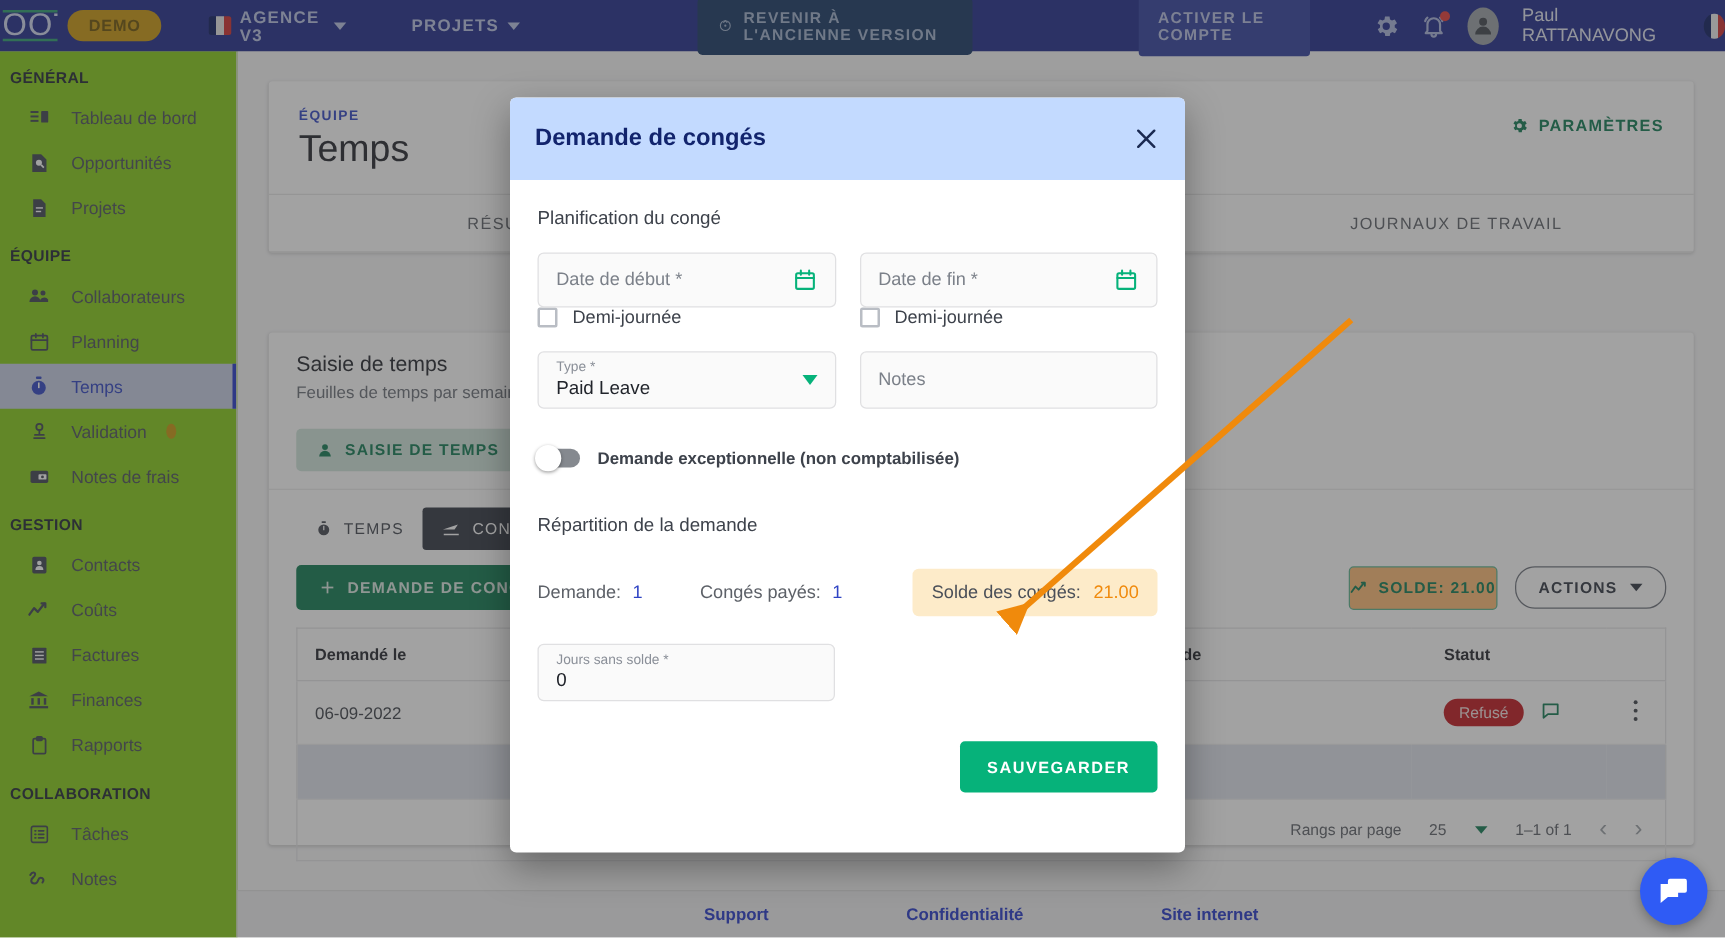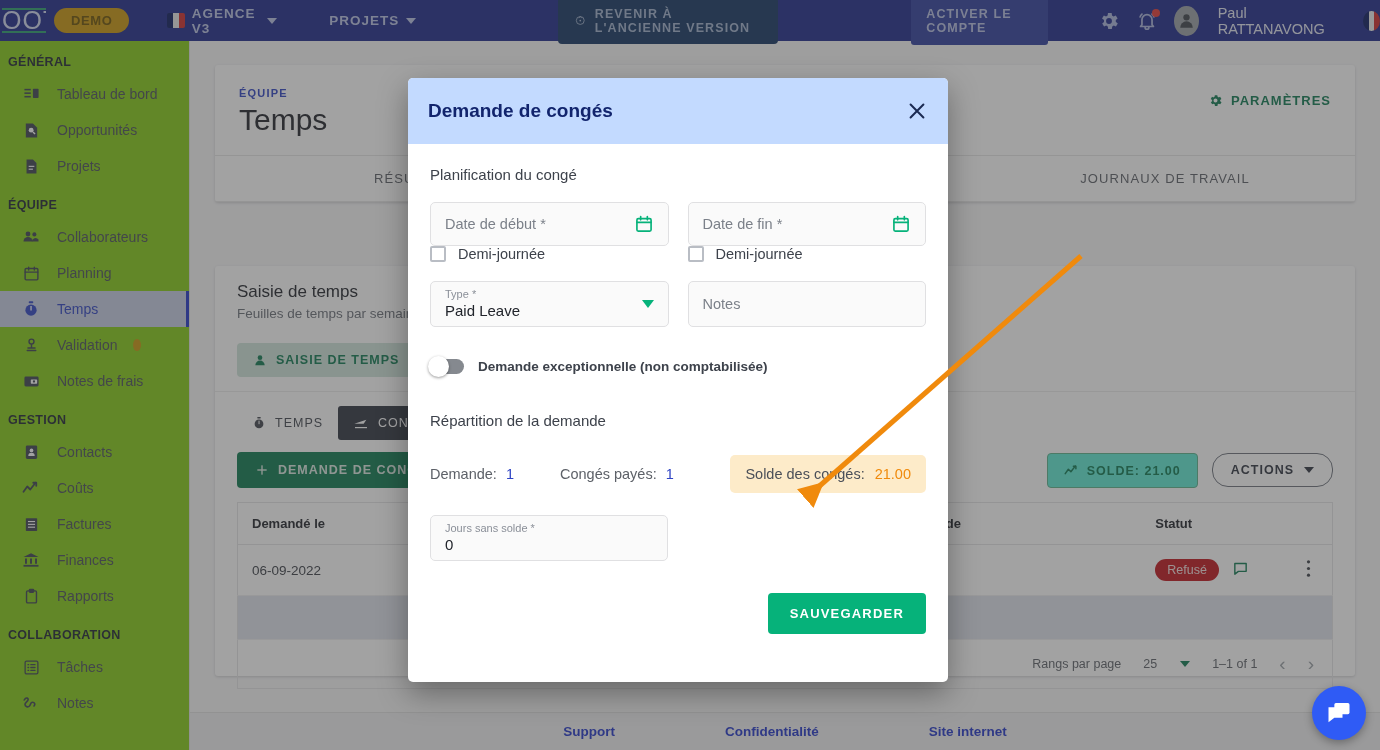--- a/index.html
+++ b/index.html
@@ -113,22 +113,22 @@
   .seg-row { display: flex; padding: 14px 22px 0 22px; border-top: 1px solid #ececec;
     margin-top: 14px; }
   .seg { display: flex; align-items: center; gap: 9px; font-size: 12.5px;
     letter-spacing: 1px; padding: 9px 15px; cursor: pointer; color: #41464f; }
   .seg.on { background: #2e3440; color: #fff; border-radius: 3px; }
   .action-row { display: flex; align-items: center; padding: 12px 22px 0 22px; }
   .btn-green { background: #0d7a4f; color: #dbe8e2; font-size: 12.5px; font-weight: bold;
     letter-spacing: 1px; border-radius: 4px; padding: 11px 18px; display: flex;
     align-items: center; gap: 9px; cursor: pointer; }
   .btn-outline-green { margin-left: auto; border: 1px solid #5cb28d; color: #0f7a52;
-    background: #5eead4; font-size: 12.5px; font-weight: bold; letter-spacing: 1px;
-    padding: 9px 16px; border-radius: 4px; display: flex; align-items: flex-end;
+    background: #fdba74; font-size: 12.5px; font-weight: bold; letter-spacing: 1px;
+    padding: 9px 0; border-radius: 4px; display: flex; align-items: center;
     gap: 8px; cursor: pointer; }
   .btn-outline-dark { margin-left: 14px; border: 1px solid #6d727c; color: #2e3440;
     background: #fff; font-size: 12.5px; font-weight: bold; letter-spacing: 1px;
     padding: 9px 18px; border-radius: 16px; display: flex; align-items: center;
     gap: 10px; cursor: pointer; }
 
   table.tbl { width: 1096px; margin: 14px 22px 0 22px; border-collapse: collapse;
     border: 1px solid #e4e4e6; border-radius: 3px; }
   table.tbl th { font-size: 13px; color: #21242b; font-weight: bold; text-align: left;
     padding: 13px 14px; border-bottom: 1px solid #e4e4e6; }

